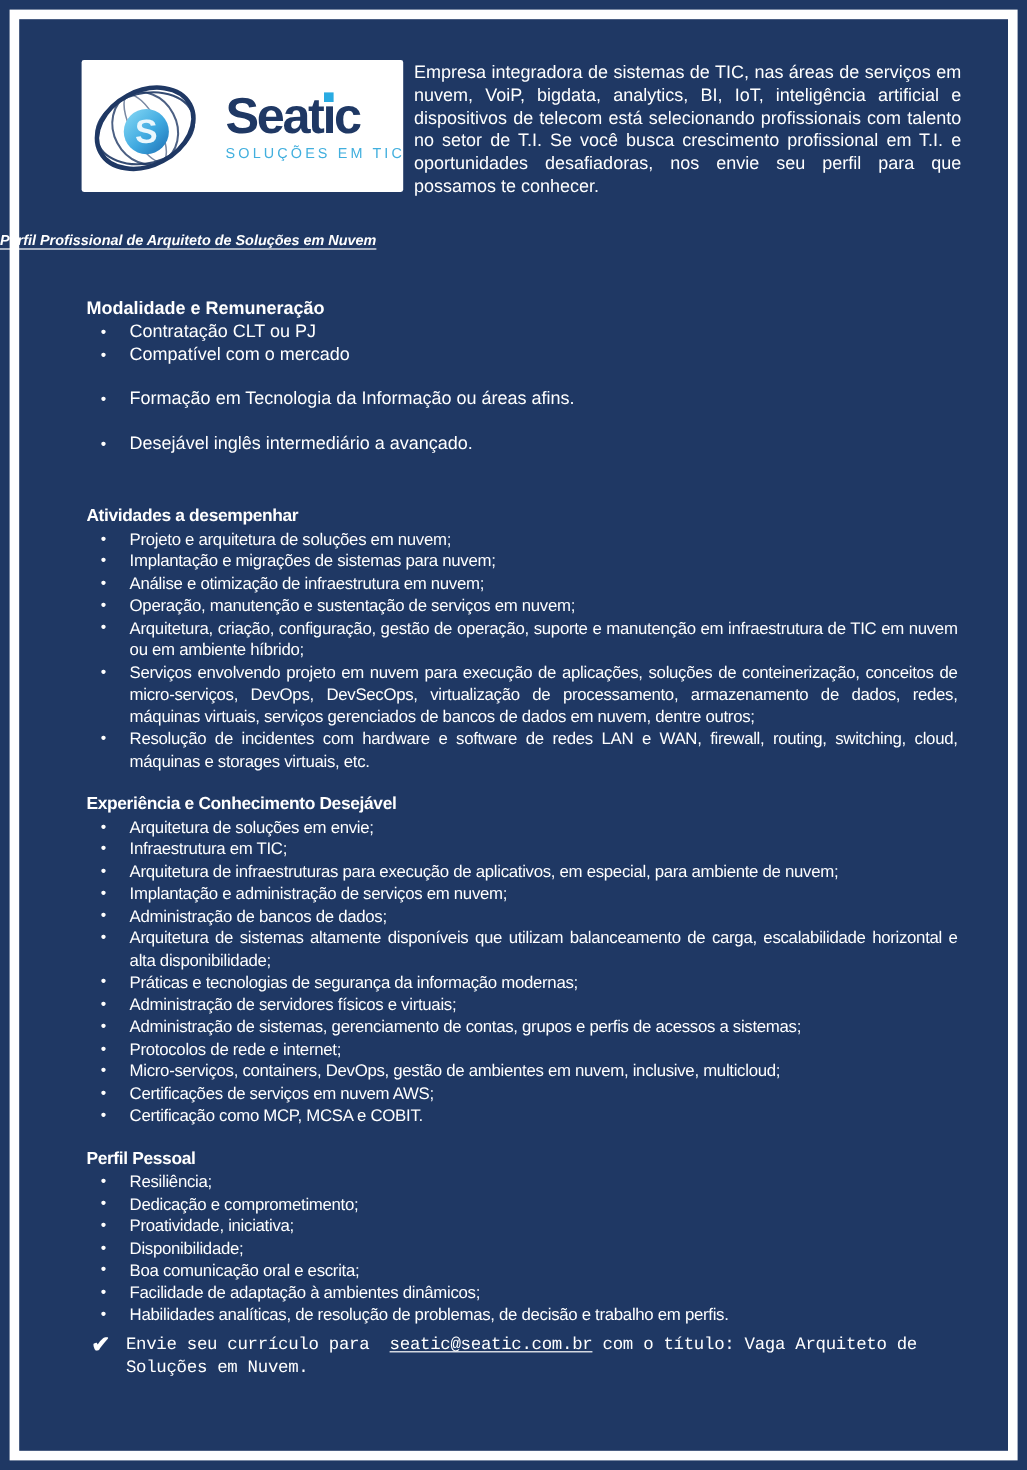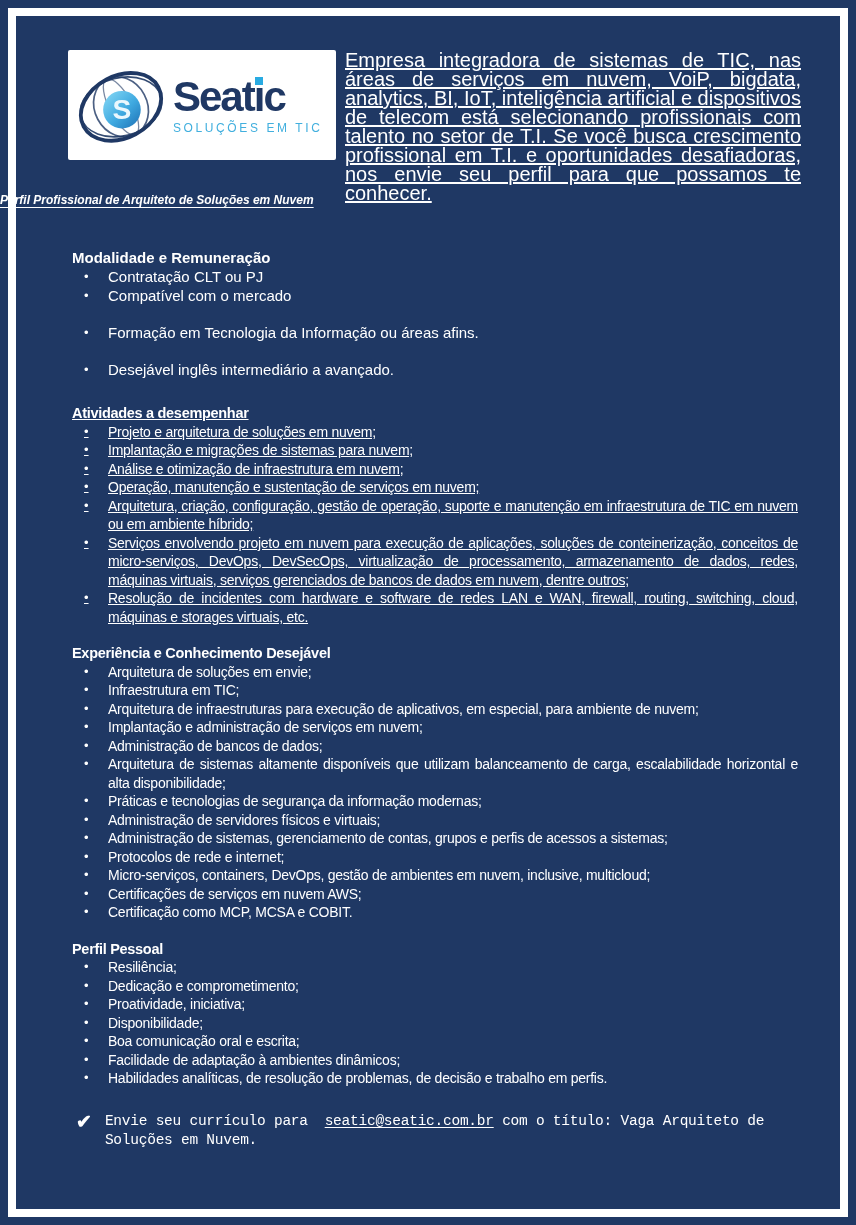--- a/index.html
+++ b/index.html
@@ -23,21 +23,21 @@
     position: absolute;
     left: 68px; top: 50px;
     width: 268px; height: 110px;
     background: #FFFFFF;
     border-radius: 2px;
     display: flex;
     align-items: center;
     padding: 0 10px 0 6px;
   }
   .logo-icon { flex: none; }
-  .brand { display: flex; flex-direction: column; margin-left: 5px; }
+  .brand { display: flex; flex-direction: column; margin-left: 20px; }
   .brand-name {
     font-size: 42px;
     font-weight: bold;
     color: #1F3864;
     letter-spacing: -2px;
     line-height: 1;
     white-space: nowrap;
   }
   .iwrap { position: relative; display: inline-block; }
   .idot {
@@ -53,24 +53,23 @@
     letter-spacing: 2.6px;
     text-align: right;
     margin-top: 3px;
     white-space: nowrap;
   }
 
   .intro {
     position: absolute;
     left: 345px; top: 51px;
     width: 456px;
-    font-size: 20px;
+    font-size: 15px;
     line-height: 19px;
     text-align: justify;
-    text-decoration: underline;
   }
 
   
   .title {
     position: absolute;
     top: 193px; left: 0;
     width: 100%;
     font-size: 12px;
     font-weight: bold;
     font-style: italic;
@@ -80,21 +79,21 @@
     text-underline-offset: 3px;
   }
 
   
   .sections {
     position: absolute;
     left: 72px; top: 248px;
     width: 726px;
   }
   .section { margin-bottom: 18px; }
-  .section:nth-of-type(4) { margin-top: 25px; text-decoration: underline; }
+  .section:nth-of-type(4) { margin-top: 42px; }
   .section-heading {
     font-weight: bold;
     font-size: 15px;
     line-height: 19px;
   }
   .bullet-row { display: flex; }
   .bullet {
     flex: none;
     width: 36px;
     padding-left: 12px;

